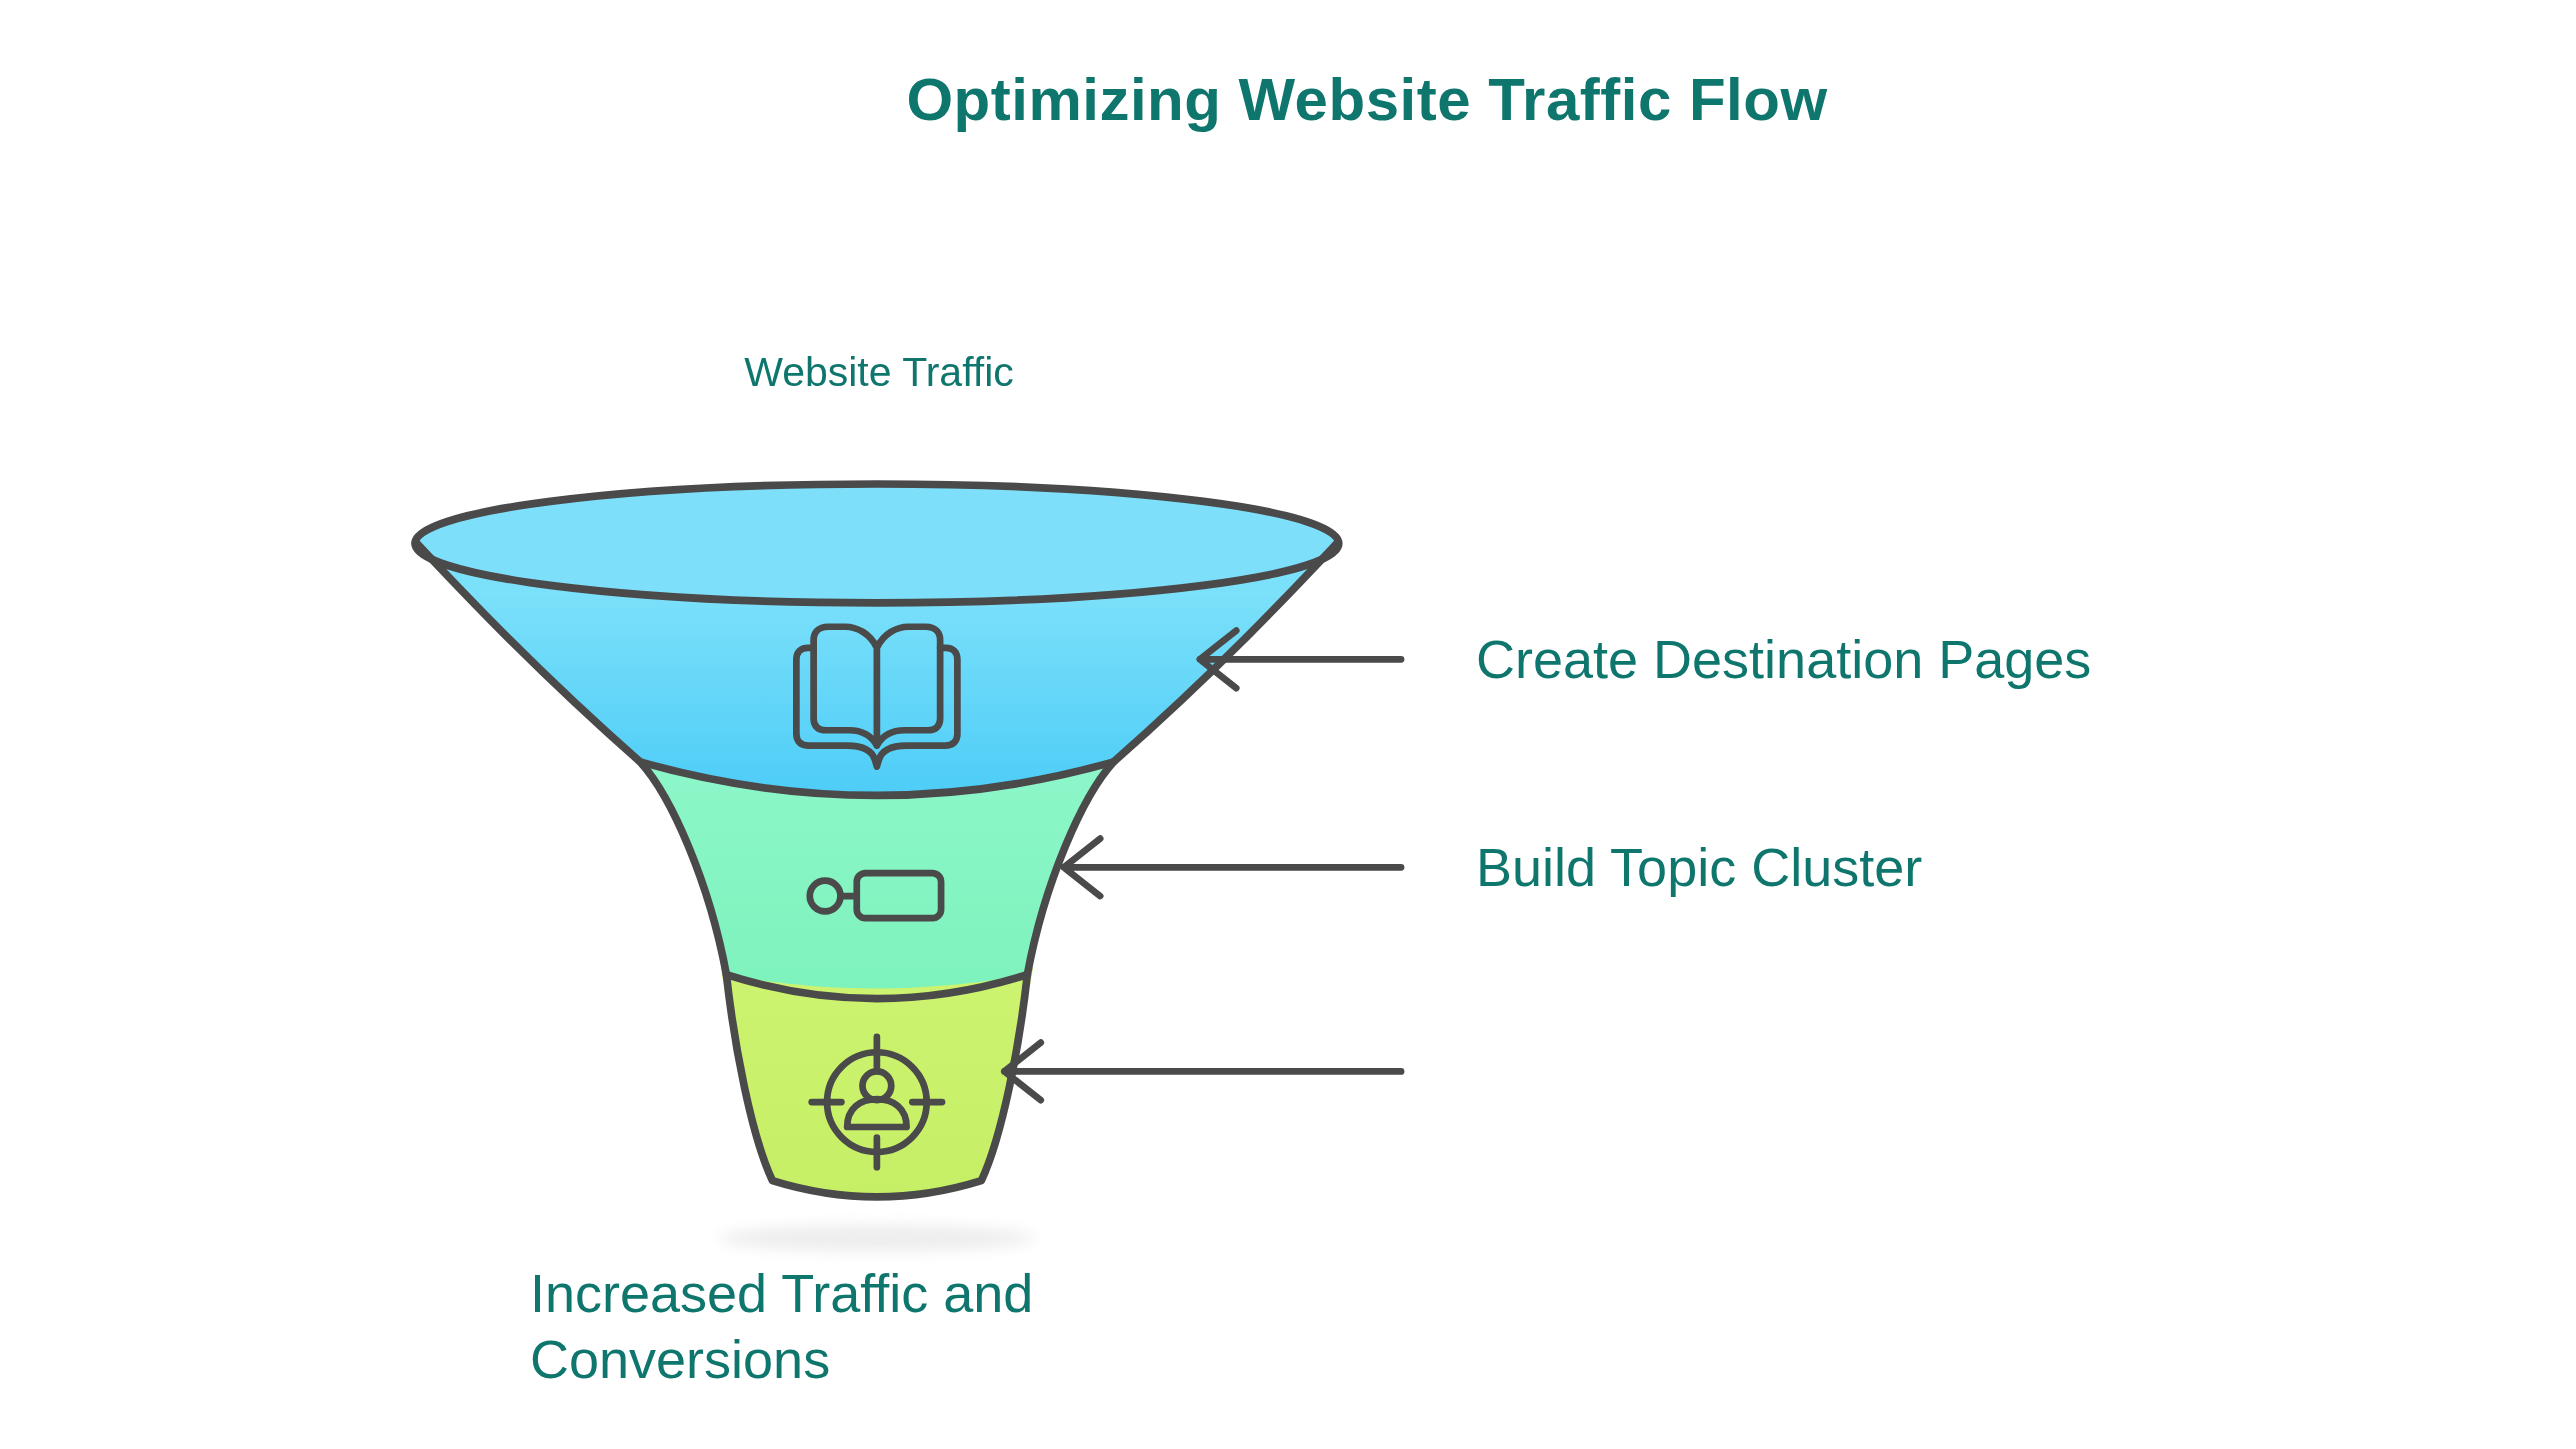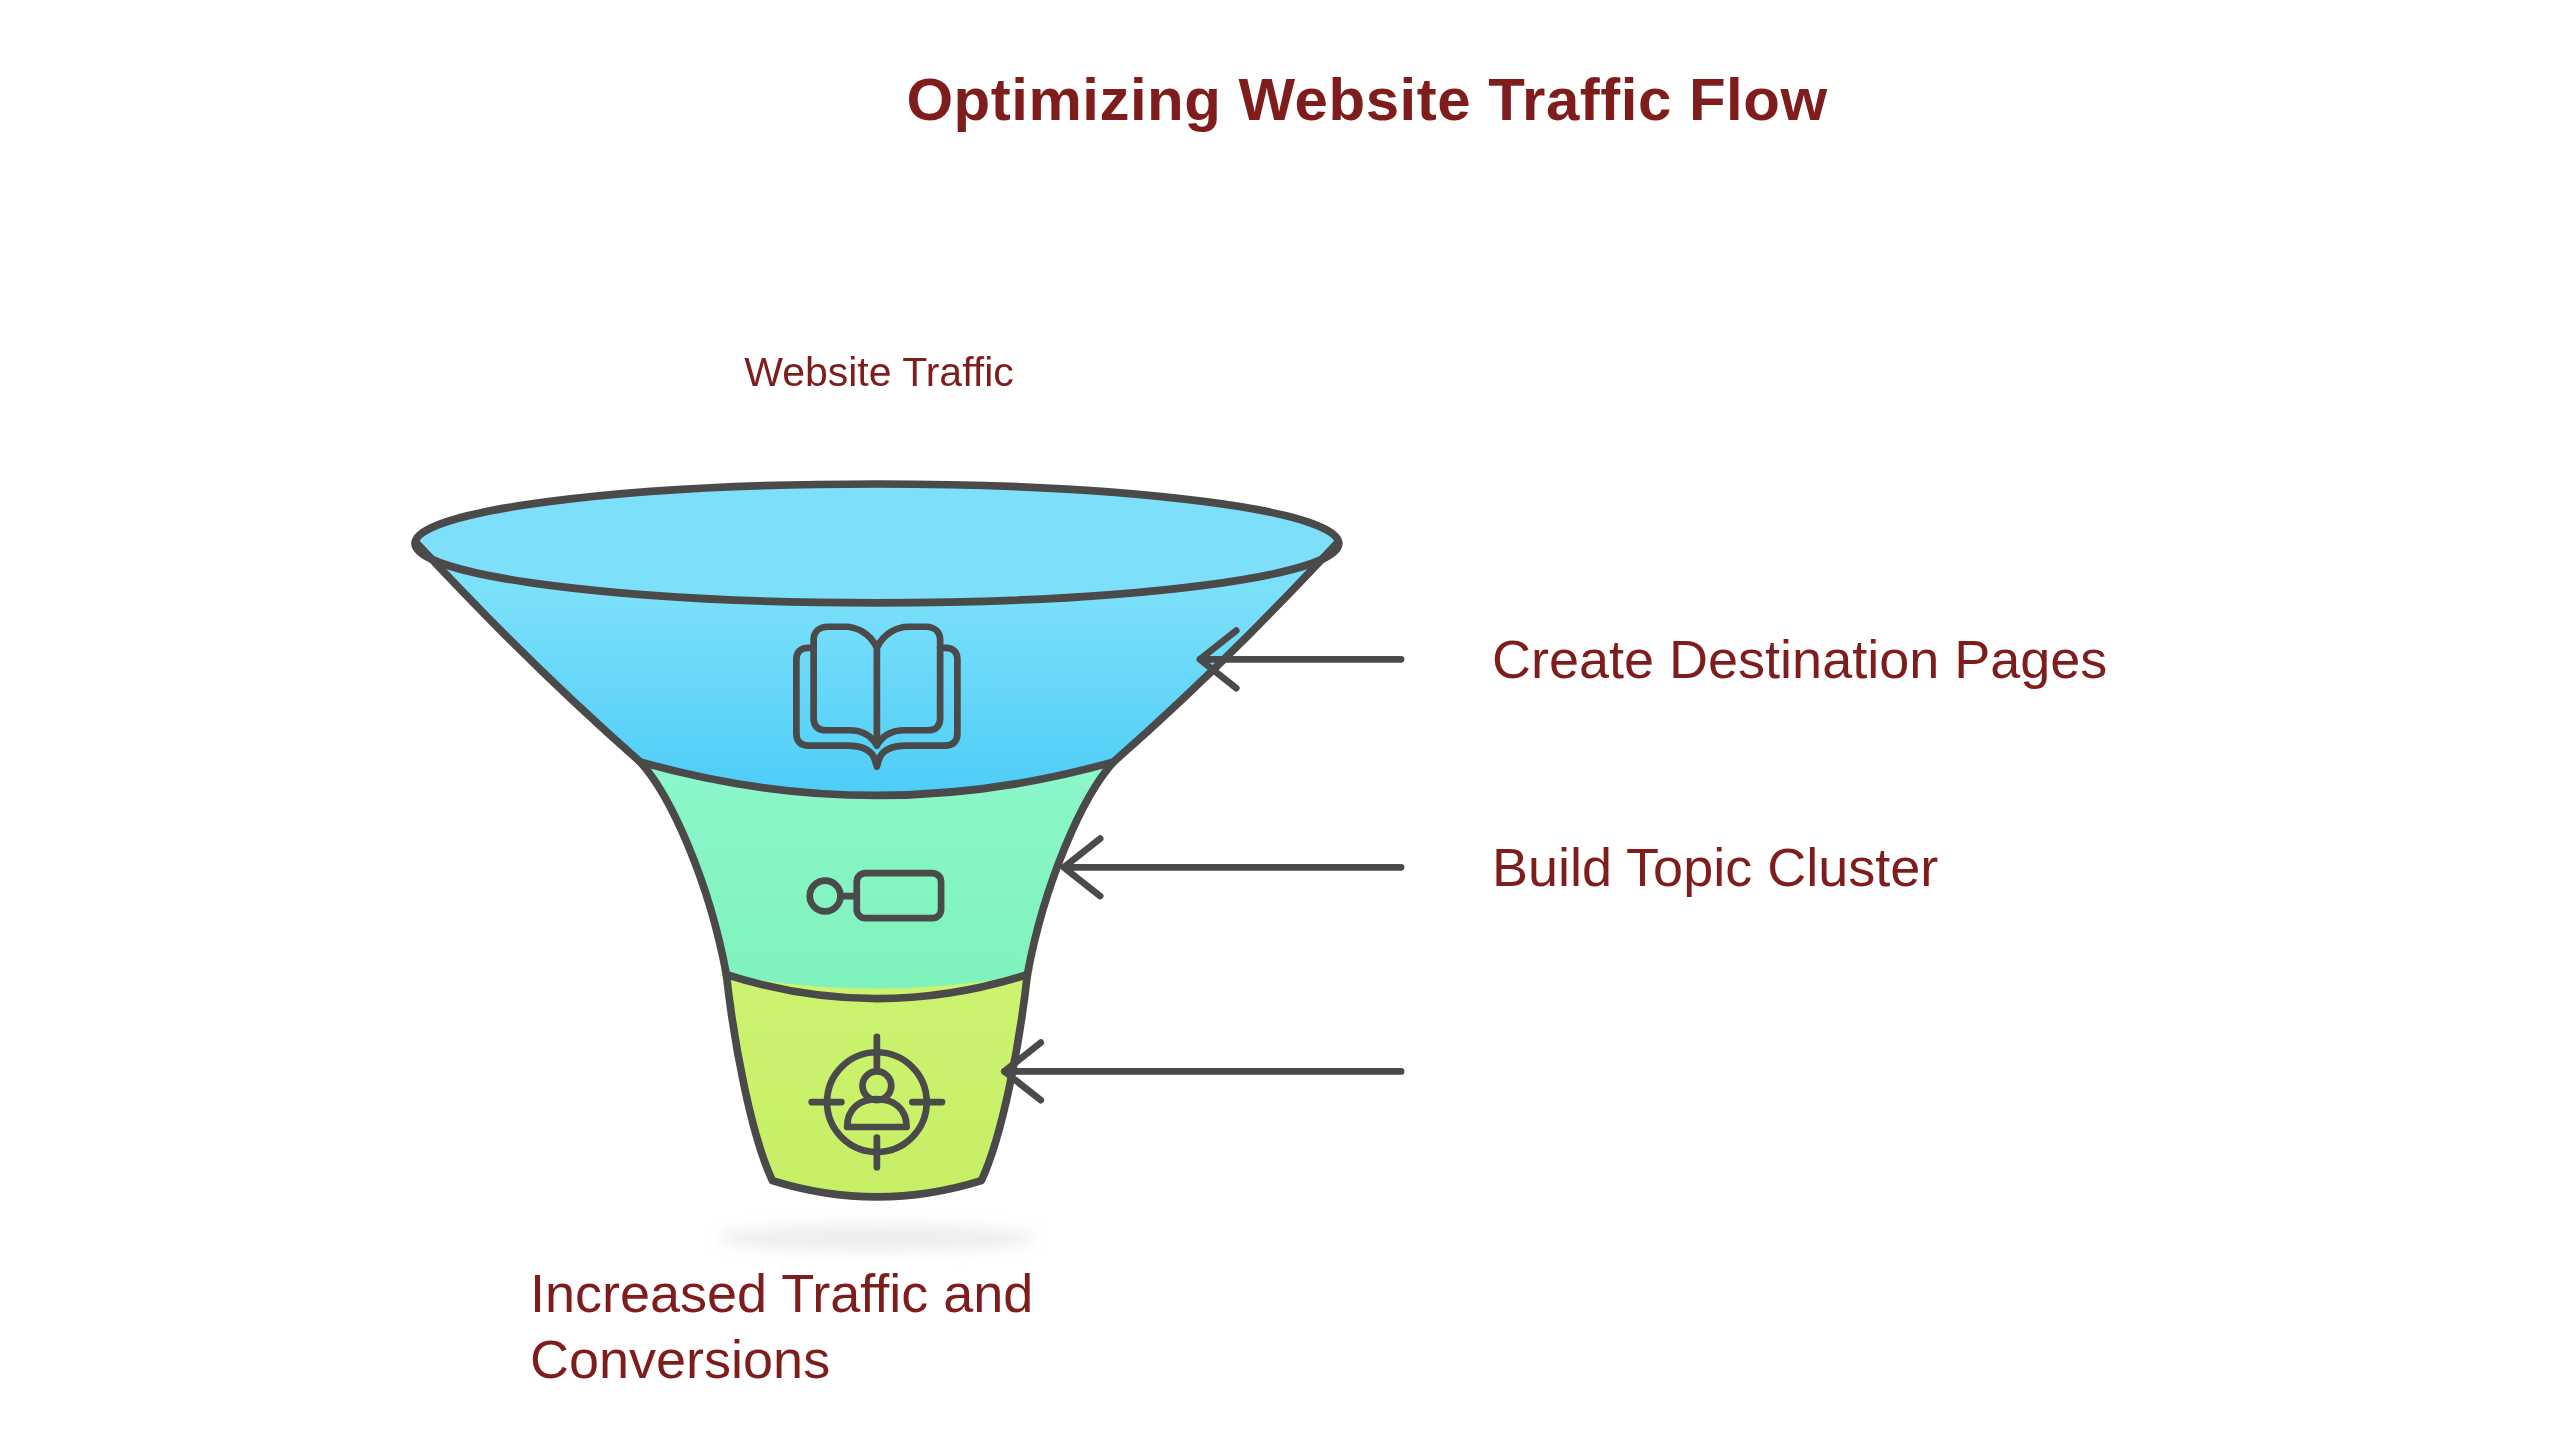--- a/index.html
+++ b/index.html
@@ -4,33 +4,32 @@
 <style>
   html,body{margin:0;padding:0;background:#ffffff;}
   .stage{
     position:relative;
     width:2576px;height:1449px;
     background:#ffffff;
     font-family:"Liberation Sans", sans-serif;
     overflow:hidden;
   }
   svg.diagram{position:absolute;left:0;top:0;}
-  .txt{position:absolute;color:#7f1d1d;white-space:nowrap;}
+  .txt{position:absolute;color:#0f766e;white-space:nowrap;}
   .title{
     top:65px;left:1367px;transform:translateX(-50%);
     font-size:60px;font-weight:bold;letter-spacing:0.5px;
   }
   .top-label{
     top:349px;left:879px;transform:translateX(-50%);
     font-size:41px;
   }
   .annotation{
     left:1476px;transform:translateY(-50%);
     font-size:54px;
-    margin-left:16px;
   }
   .annotation.a1{top:659px;}
   .annotation.a2{top:867px;}
   .annotation.a3{top:1071px;}
   .bottom-label{
     top:1261px;left:875px;transform:translateX(-50%);
     width:690px;white-space:normal;
     font-size:54px;line-height:1.22;
   }
 </style>

